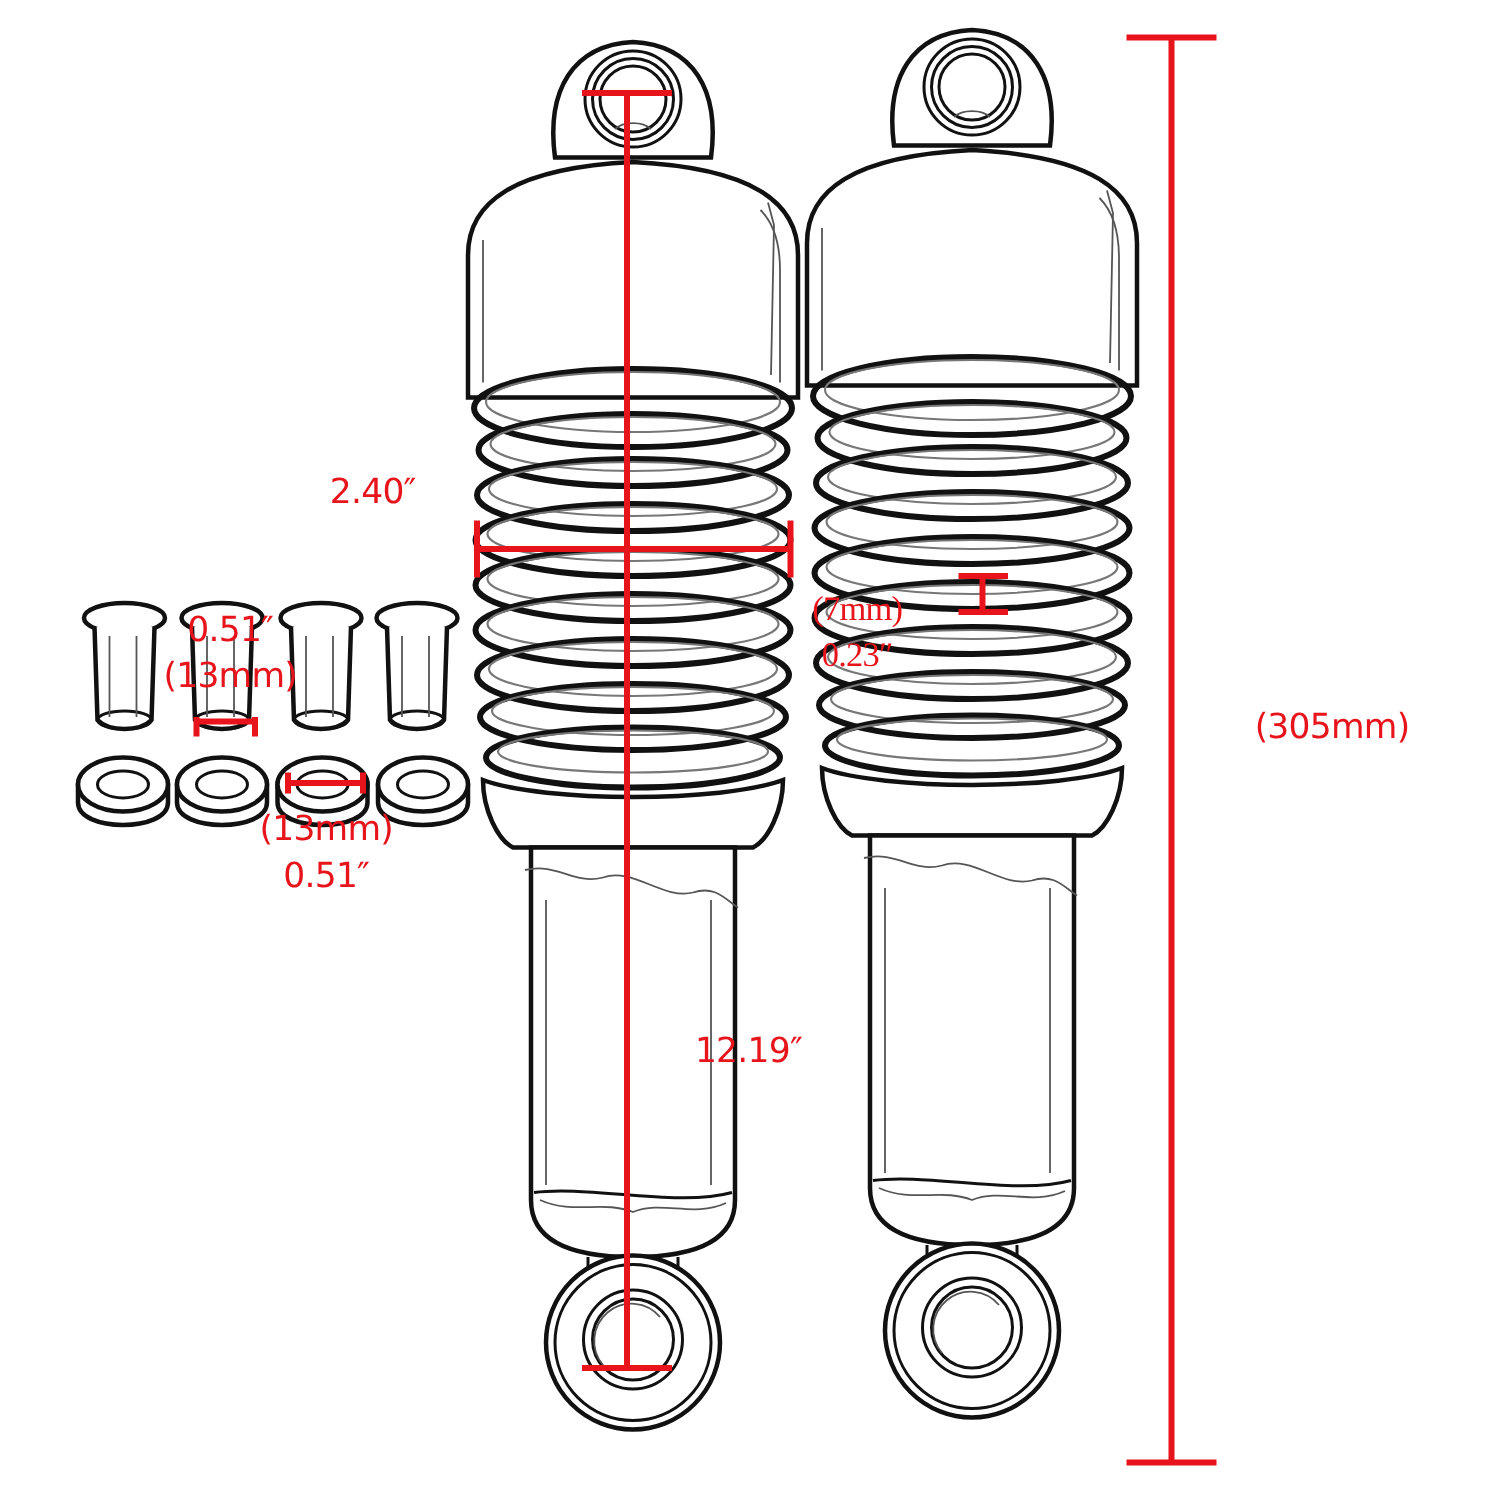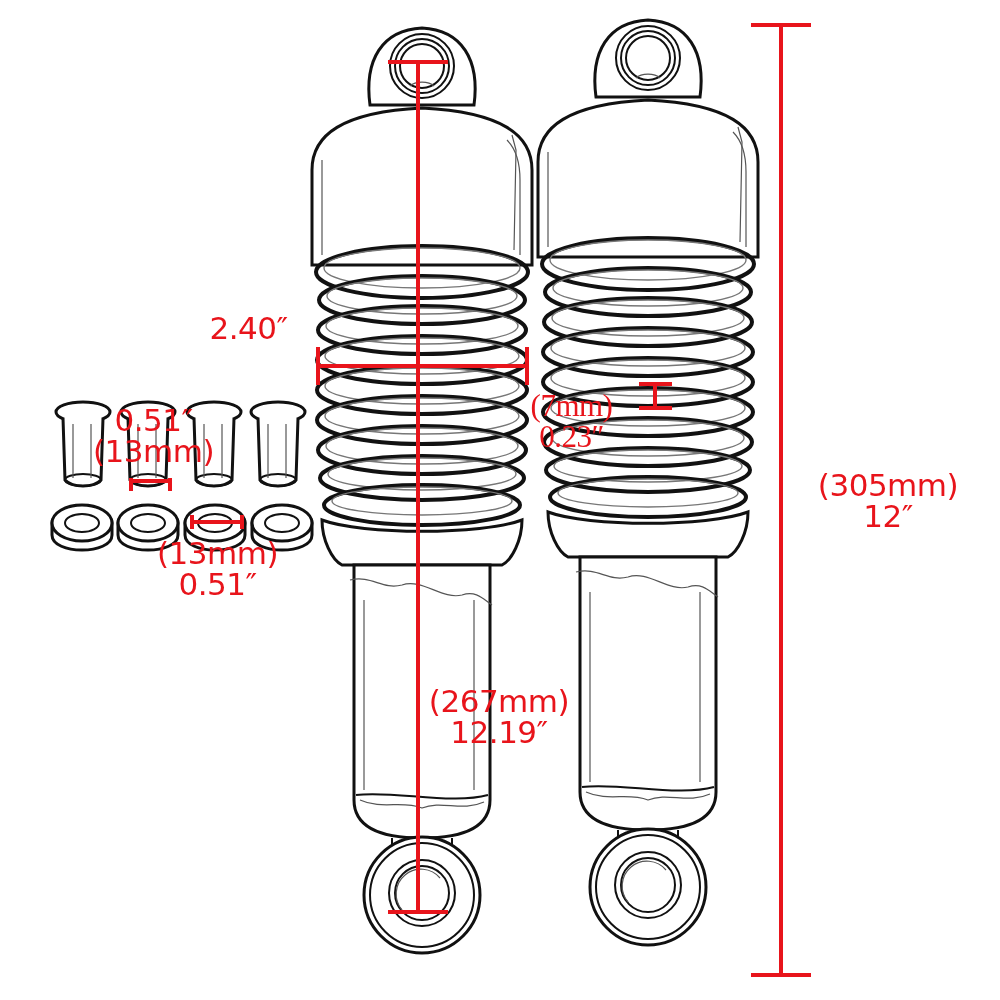--- a/index.html
+++ b/index.html
@@ -2,21 +2,21 @@
 <html><head>
 <meta charset="utf-8">
 <style>
   html, body { margin: 0; padding: 0; background: #ffffff; }
   body { width: 1000px; height: 1000px; position: relative; overflow: hidden; font-family: "DejaVu Sans", sans-serif; }
   #diagram { position: absolute; left: 0; top: 0; width: 1000px; height: 1000px; }
   .dim-label {
     position: absolute;
     color: #e8141b;
     font-family: "DejaVu Sans", sans-serif;
-    font-size: 31px;
+    font-size: 23px;
     line-height: 31px;
     white-space: nowrap;
     letter-spacing: -0.5px;
   }
   .dim-label.center { text-align: center; }
   .dim-label .line { display: block; }
   .outline { fill: #ffffff; stroke: #111111; stroke-width: 3; }
   .outline-thin { fill: none; stroke: #111111; stroke-width: 2; }
   .shade { fill: none; stroke: #555555; stroke-width: 1.2; }
   .coil { fill: none; stroke: #111111; stroke-width: 4; }
@@ -166,20 +166,18 @@
   <span class="line">0.51″</span>
   <span class="line">(13mm)</span>
 </div>
 
 <div class="dim-label center" style="left:150px; top:538px; width:135px;">
   <span class="line">(13mm)</span>
   <span class="line">0.51″</span>
 </div>
 
 <div class="dim-label center" style="left:420px; top:686px; width:158px;">
-  <span class="line">(267mm)</span>
   <span class="line">12.19″</span>
 </div>
 
 <div class="dim-label center" style="left:782px; top:470px; width:156px;margin-left:28px;">
   <span class="line">(305mm)</span>
-  <span class="line">12″</span>
 </div>
 
 </body></html>

